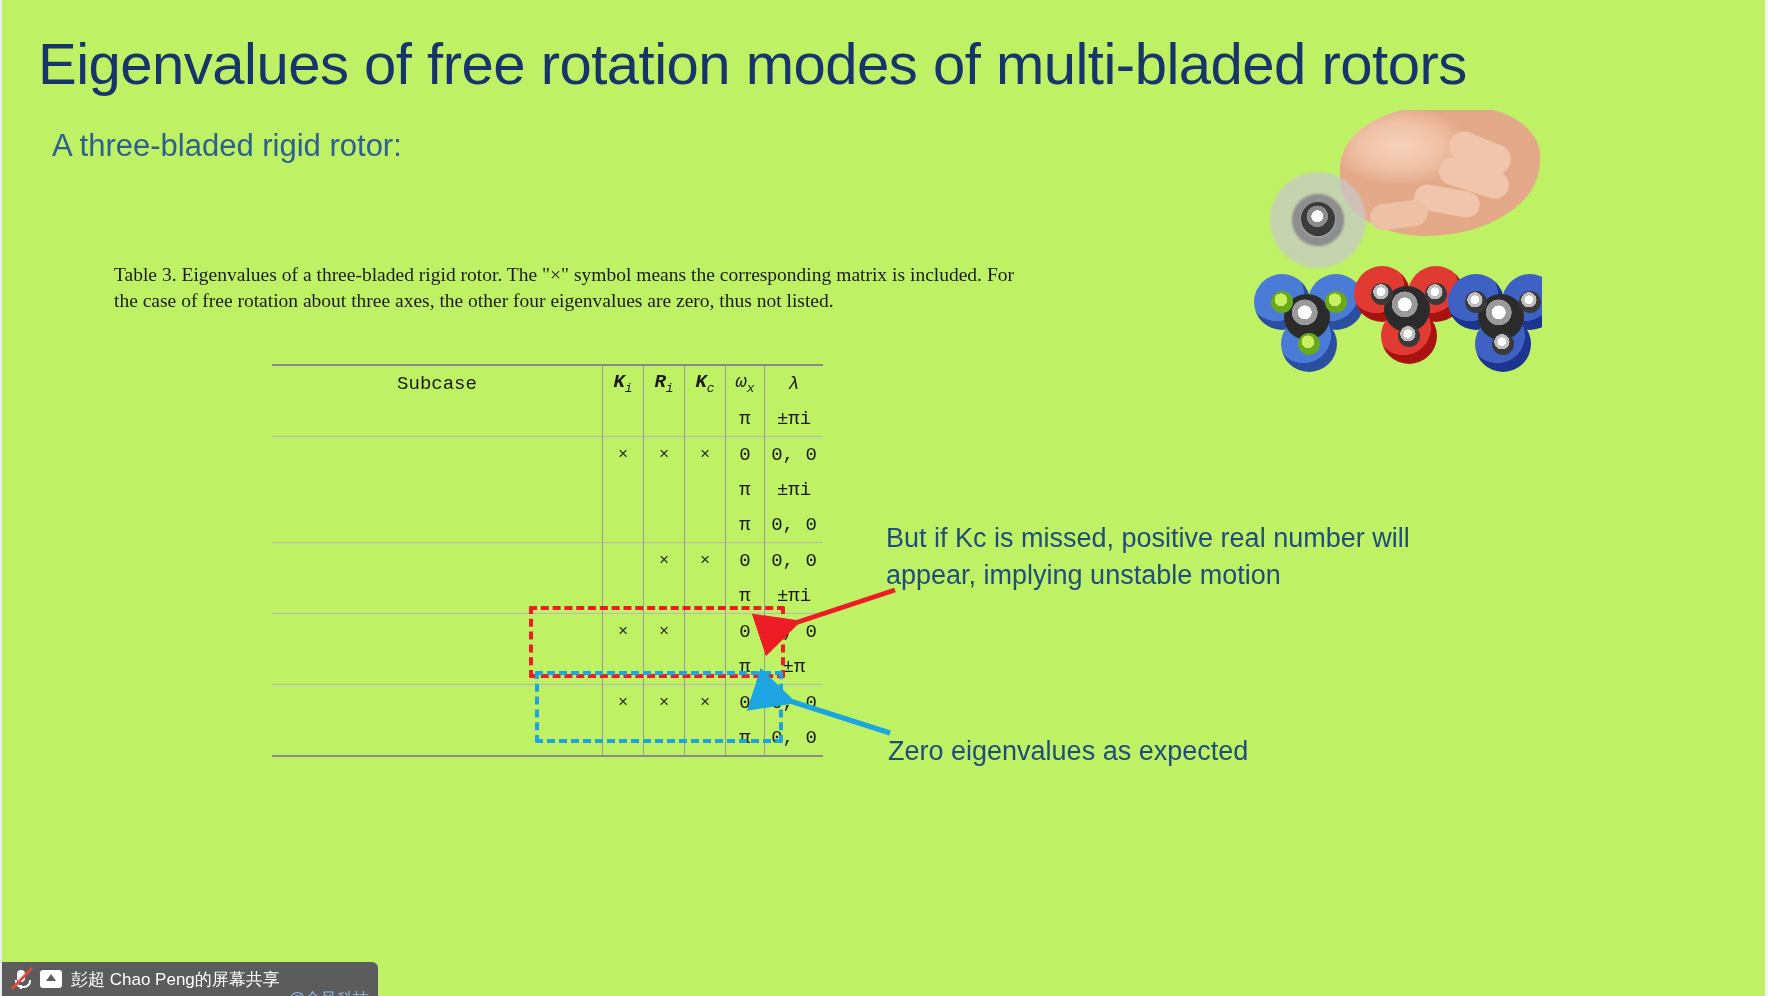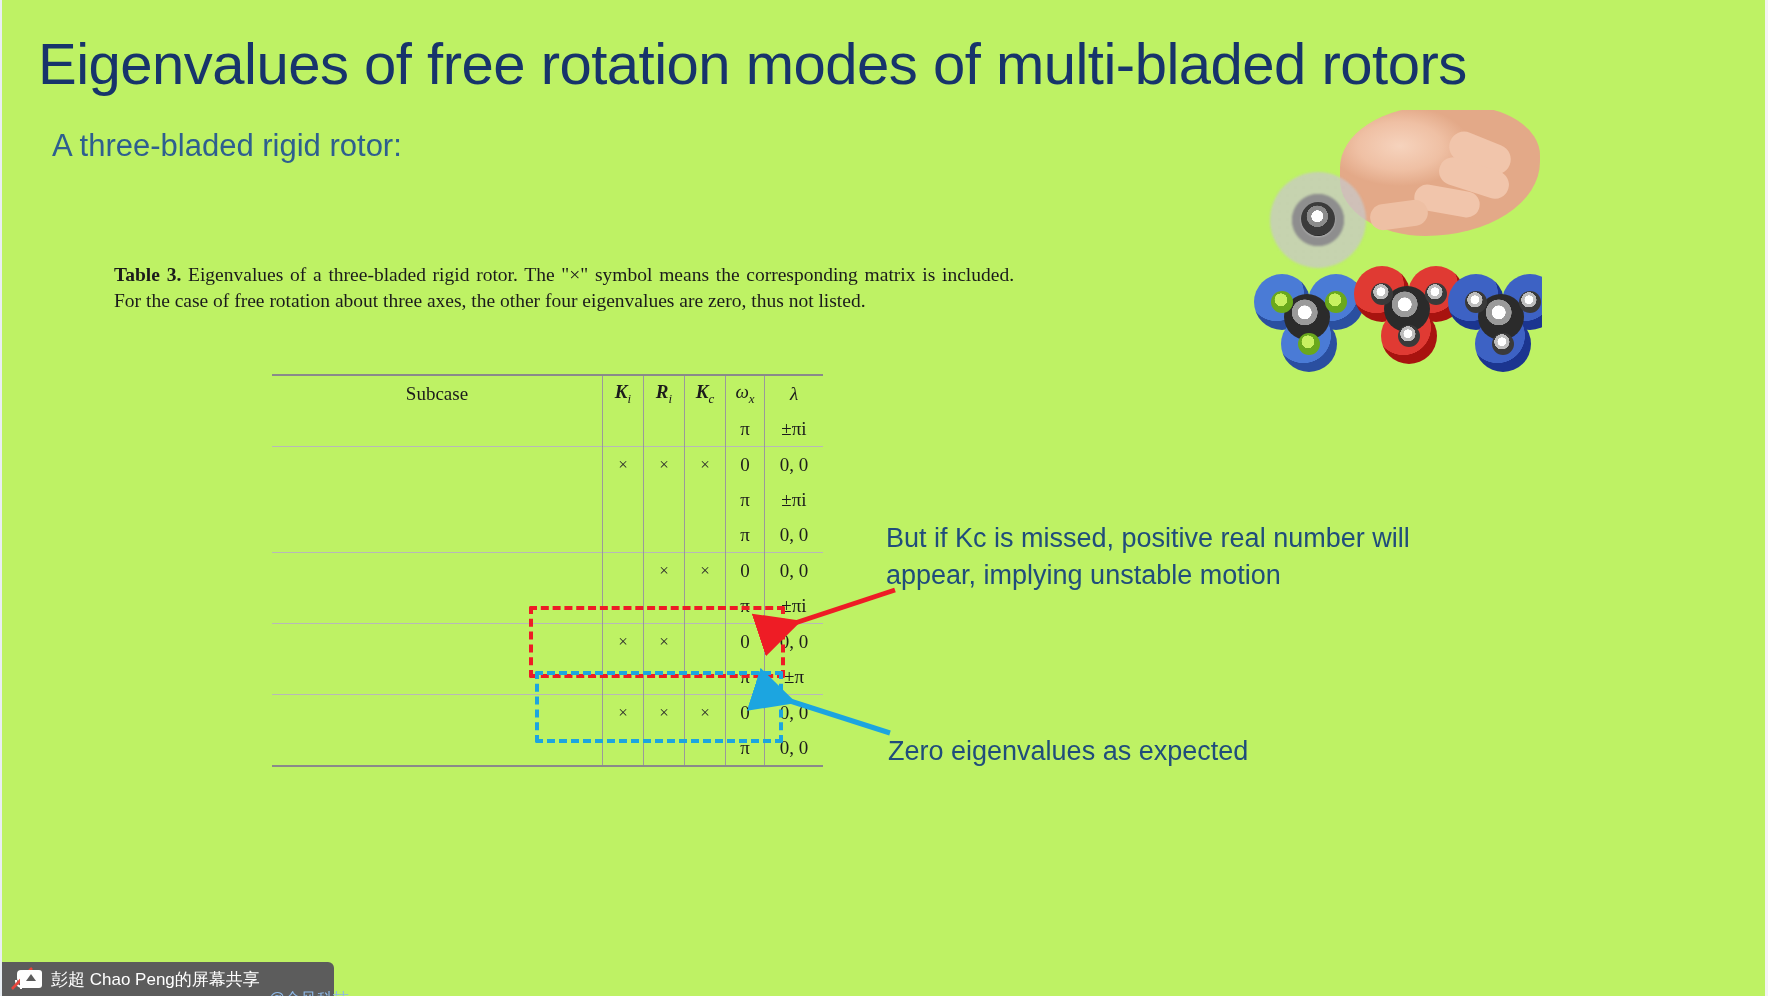--- a/index.html
+++ b/index.html
@@ -33,26 +33,26 @@
   }
 
   
   .caption{
     position:absolute;left:112px;top:262px;width:900px;
     font-family:"Liberation Serif","DejaVu Serif",serif;
     font-size:19.5px;line-height:1.32;
     color:#1b1b1b;
     text-align:justify;
   }
-  .caption b{font-weight:bold;}
+  .caption b{font-weight:normal;}
 
   
   .tbl-wrap{
-    position:absolute;left:270px;top:374px;
-    font-family:Liberation Serif, serif;
+    position:absolute;left:270px;top:364px;
+    font-family:Liberation Mono, monospace;
     color:#1b1b1b;
   }
   table.tbl{
     border-collapse:collapse;
     font-size:19px;
   }
   table.tbl td,table.tbl th{
     padding:0;
     vertical-align:middle;
     font-weight:normal;
@@ -142,21 +142,21 @@
     z-index:3;
   }
   .bcap{
     position:absolute;width:22px;height:22px;border-radius:50%;
     background:radial-gradient(circle at 45% 40%,#fff 0 24%,#bdbdbd 25% 42%,#3a3a3a 43% 100%);
     z-index:4;
   }
 
   
   .taskbar{
-    position:absolute;left:0;bottom:0;width:332px;height:34px;
+    position:absolute;left:0;bottom:0;width:376px;height:34px;
     background:#5c5c5c;
     border-top-right-radius:6px;
     display:flex;align-items:center;gap:9px;
     padding-left:9px;box-sizing:border-box;
     color:#ffffff;font-size:17px;
     font-family:"Liberation Sans",sans-serif;
   }
   .tb-mic{position:relative;width:20px;height:22px;}
   .tb-mic .m-body{position:absolute;left:6px;top:2px;width:8px;height:12px;background:#fff;border-radius:4px;}
   .tb-mic .m-stand{position:absolute;left:4px;top:12px;width:12px;height:6px;border:2px solid #fff;border-top:none;border-radius:0 0 7px 7px;}

